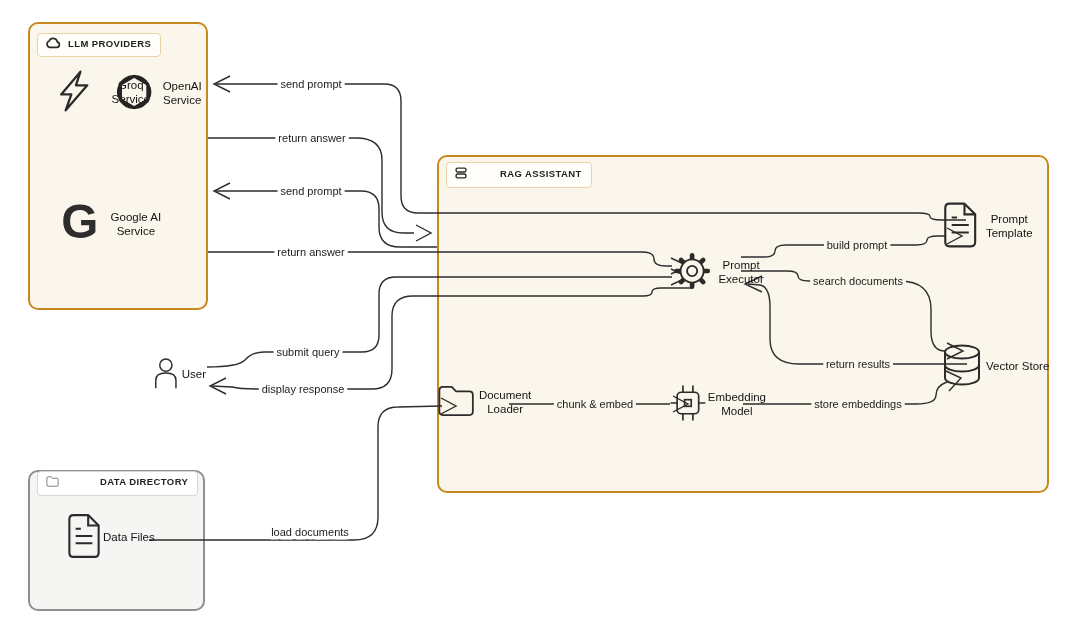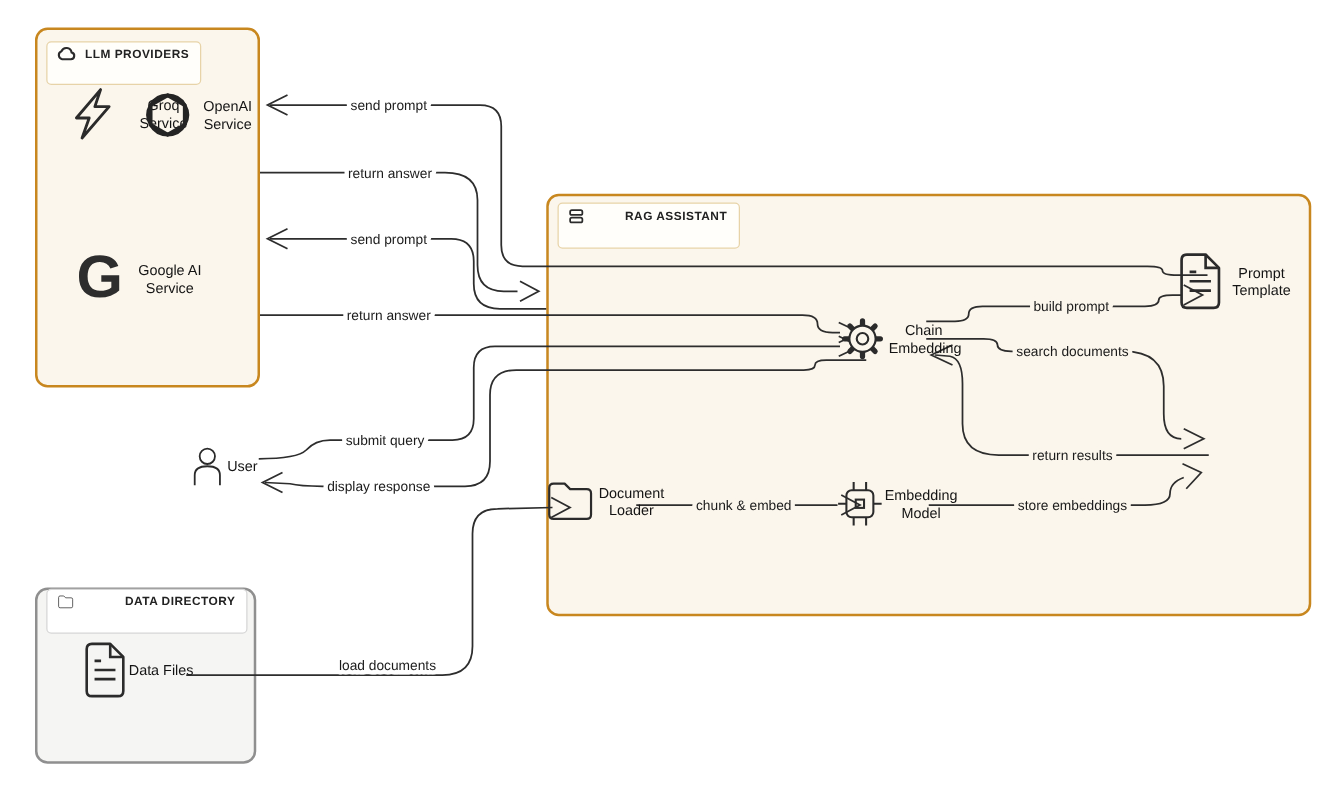--- a/index.html
+++ b/index.html
@@ -2,21 +2,21 @@
 <html><head>
 <meta charset="utf-8">
 <style>
   html,body{margin:0;padding:0;background:#ffffff;}
   .canvas{position:relative;width:1075px;height:636px;background:#ffffff;overflow:hidden;
           font-family:"Liberation Sans",sans-serif;}
   .group-box{position:absolute;border-radius:10px;box-sizing:border-box;z-index:1;}
   .gb-orange{border:2px solid #C8871F;background:#FBF6EC;}
   .gb-gray{border:2px solid #8F8F8F;background:#F5F5F3;}
   .chip{position:absolute;display:flex;align-items:center;gap:6px;background:#FFFEFA;
-        border:1px solid #E7D3A8;border-radius:4px;padding:3px 9px 18px 7px;z-index:4;
+        border:1px solid #E7D3A8;border-radius:4px;padding:3px 9px 7px 7px;z-index:4;
         font-size:9.5px;font-weight:bold;color:#222;letter-spacing:.4px;white-space:nowrap;}
   .chip.gray{border-color:#D6D6D6;background:#FFFFFF;}
   .edges{position:absolute;left:0;top:0;z-index:2;}
   .edge{fill:none;stroke:#2d2d2d;stroke-width:1.4;}
   .head{fill:none;stroke:#2d2d2d;stroke-width:1.4;stroke-linejoin:miter;}
   .elbl{font-size:11px;fill:#1b1b1b;text-anchor:middle;paint-order:stroke;stroke:#ffffff;
         stroke-width:7;stroke-linejoin:round;font-family:"Liberation Sans",sans-serif;}
   .elbl.cream{stroke:#FBF6EC;}
   .node{position:absolute;display:flex;flex-direction:row;align-items:center;z-index:3;}
   .node .lbl{font-size:11.5px;color:#141414;text-align:center;line-height:1.18;margin-top:3px;}
@@ -171,32 +171,41 @@
         <line x1="25" y1="36" x2="25" y2="42"></line>
           <line x1="17.2" y1="32.8" x2="13" y2="37"></line>
         <line x1="14" y1="25" x2="8" y2="25"></line>
           <line x1="17.2" y1="17.2" x2="13" y2="13"></line>
         <line x1="25" y1="14" x2="25" y2="8"></line>
           <line x1="32.8" y1="17.2" x2="37" y2="13"></line>
       </g>
       <circle cx="25" cy="25" r="12.5" fill="#FBF6EC" stroke="#2b2b2b" stroke-width="2"></circle>
       <circle class="ic" cx="25" cy="25" r="5.5"></circle>
     </svg>
-    <span class="lbl w56">Chain Embedding</span>
+    <span class="lbl w56">Prompt Executor</span>
   </div>
 
   <div class="node" style="left:941px;top:201px;width:98px;">
     <svg width="40" height="48" viewBox="0 0 36 44">
       <path class="ic" stroke-linejoin="round" d="M 8 2 H 22 L 32 12 V 38 Q 32 42 28 42 H 8 Q 4 42 4 38 V 6 Q 4 2 8 2 Z"></path>
       <path class="ic" d="M 22 2 V 12 H 32"></path>
       <path class="ic" d="M 10 15 H 15 M 10 22 H 26 M 10 29 H 26"></path>
     </svg>
     <span class="lbl w62">Prompt Template</span>
   </div>
 
+  <div class="node" style="left:938px;top:341px;width:115px;">
+    <svg width="48" height="48" viewBox="0 0 48 48">
+      <ellipse class="ic" cx="24" cy="11" rx="17" ry="6.5"></ellipse>
+      <path class="ic" d="M 7 11 V 37 M 41 11 V 37"></path>
+      <path class="ic" d="M 7 24 A 17 6.5 0 0 0 41 24"></path>
+      <path class="ic" d="M 7 37 A 17 6.5 0 0 0 41 37"></path>
+    </svg>
+    <span class="lbl">Vector Store</span>
+  </div>
 
   <div class="node" style="left:668px;top:379px;width:98px;">
     <svg width="48" height="48" viewBox="0 0 48 48">
       <rect class="ic" stroke-width="2.2" x="11" y="11" width="26" height="26" rx="5"></rect>
       <rect class="ic" x="20" y="20" width="8" height="8"></rect>
       <path class="ic" stroke-width="2.2" d="M 18 3 V 11 M 30 3 V 11 M 18 37 V 45 M 30 37 V 45 M 3 24 H 11 M 37 24 H 45"></path>
     </svg>
     <span class="lbl w66">Embedding Model</span>
   </div>
 

